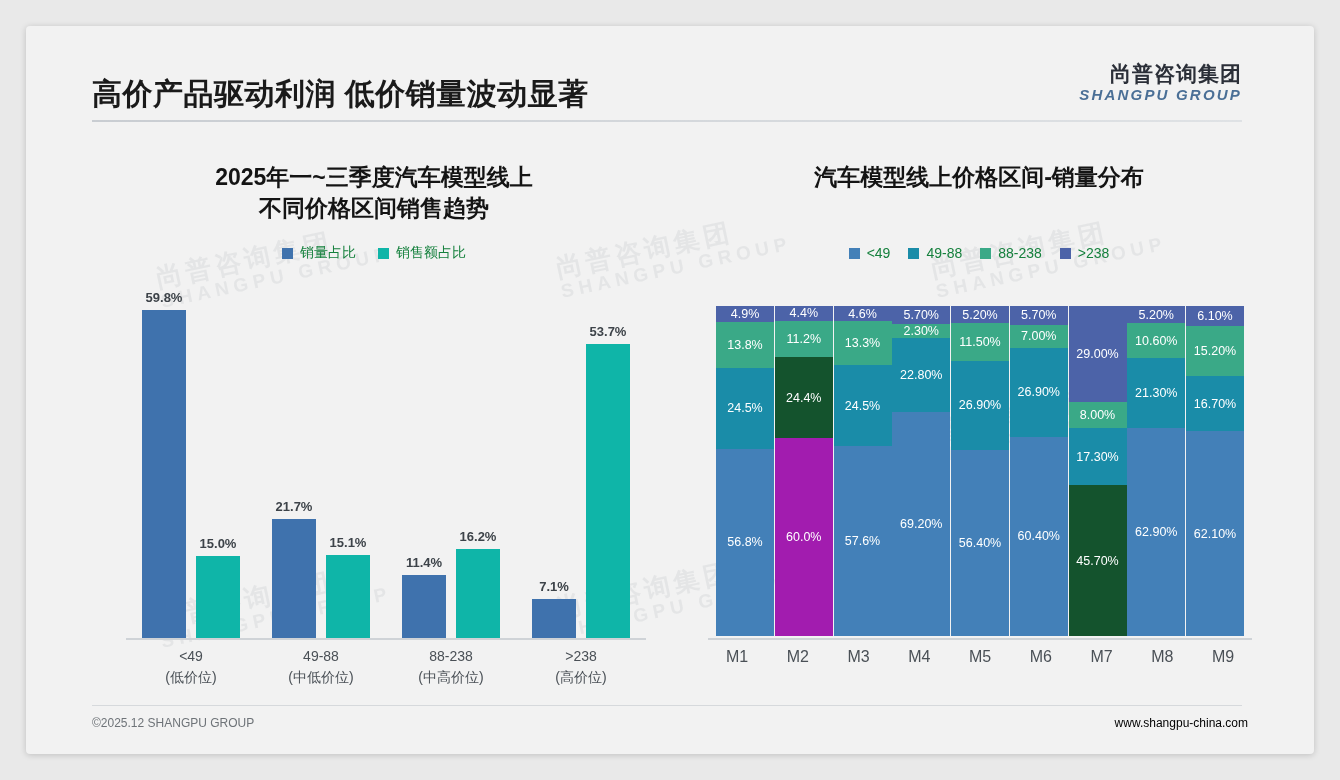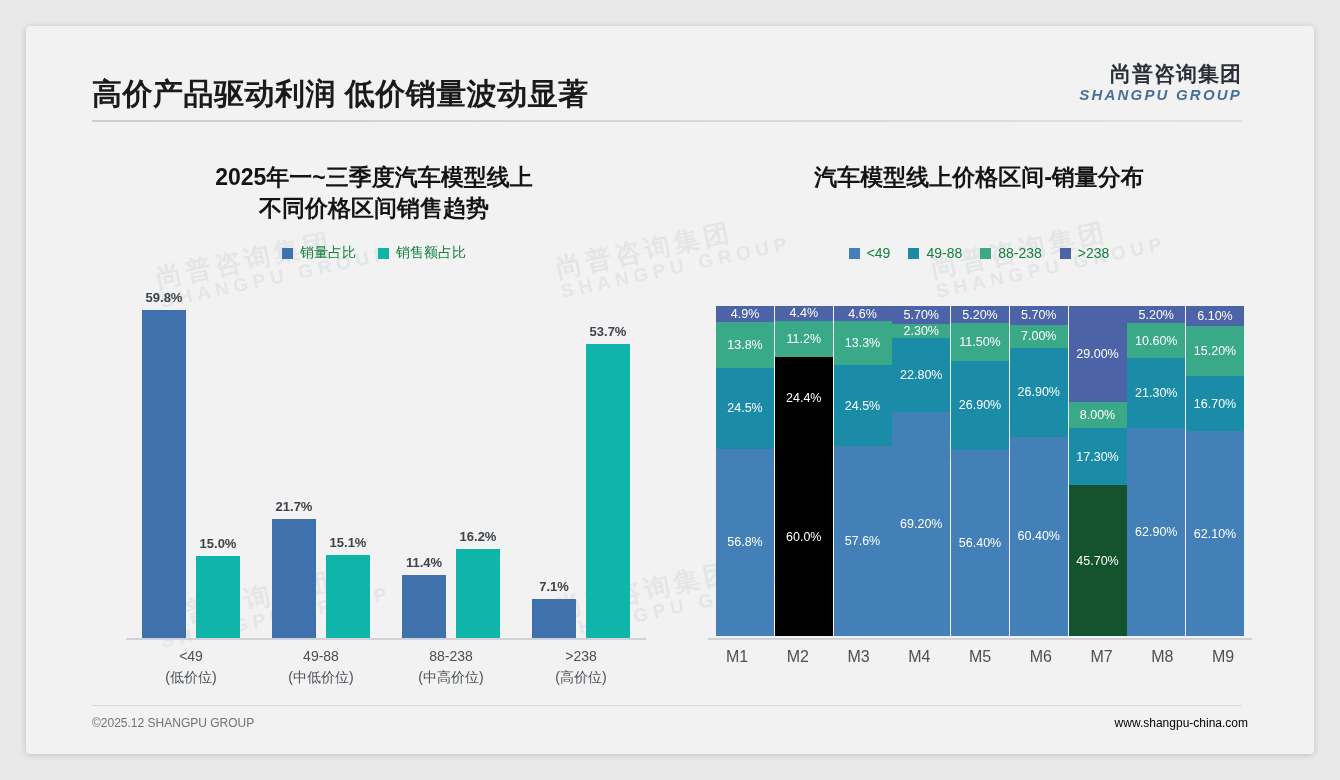--- a/index.html
+++ b/index.html
@@ -365,24 +365,24 @@
             <span>56.8%</span>
           </div>
         </div>
         <div class="stack">
           <div class="seg" style="flex: 4.4 0 0px; background: rgb(76, 99, 168);">
             <span>4.4%</span>
           </div>
           <div class="seg" style="flex: 11.2 0 0px; background: rgb(58, 169, 135);">
             <span>11.2%</span>
           </div>
-          <div class="seg" style="flex: 24.4 0 0px; background: #000000; justify-content: flex-end;">
+          <div class="seg" style="flex: 24.4 0 0px; background: #14532d; justify-content: flex-end;">
             <span>24.4%</span>
           </div>
-          <div class="seg" style="flex: 60 0 0px; background: #000000;">
+          <div class="seg" style="flex: 60 0 0px; background: #a21caf;">
             <span>60.0%</span>
           </div>
         </div>
         <div class="stack">
           <div class="seg" style="flex: 4.6 0 0px; background: rgb(76, 99, 168);">
             <span>4.6%</span>
           </div>
           <div class="seg" style="flex: 13.3 0 0px; background: rgb(58, 169, 135);">
             <span>13.3%</span>
           </div>

